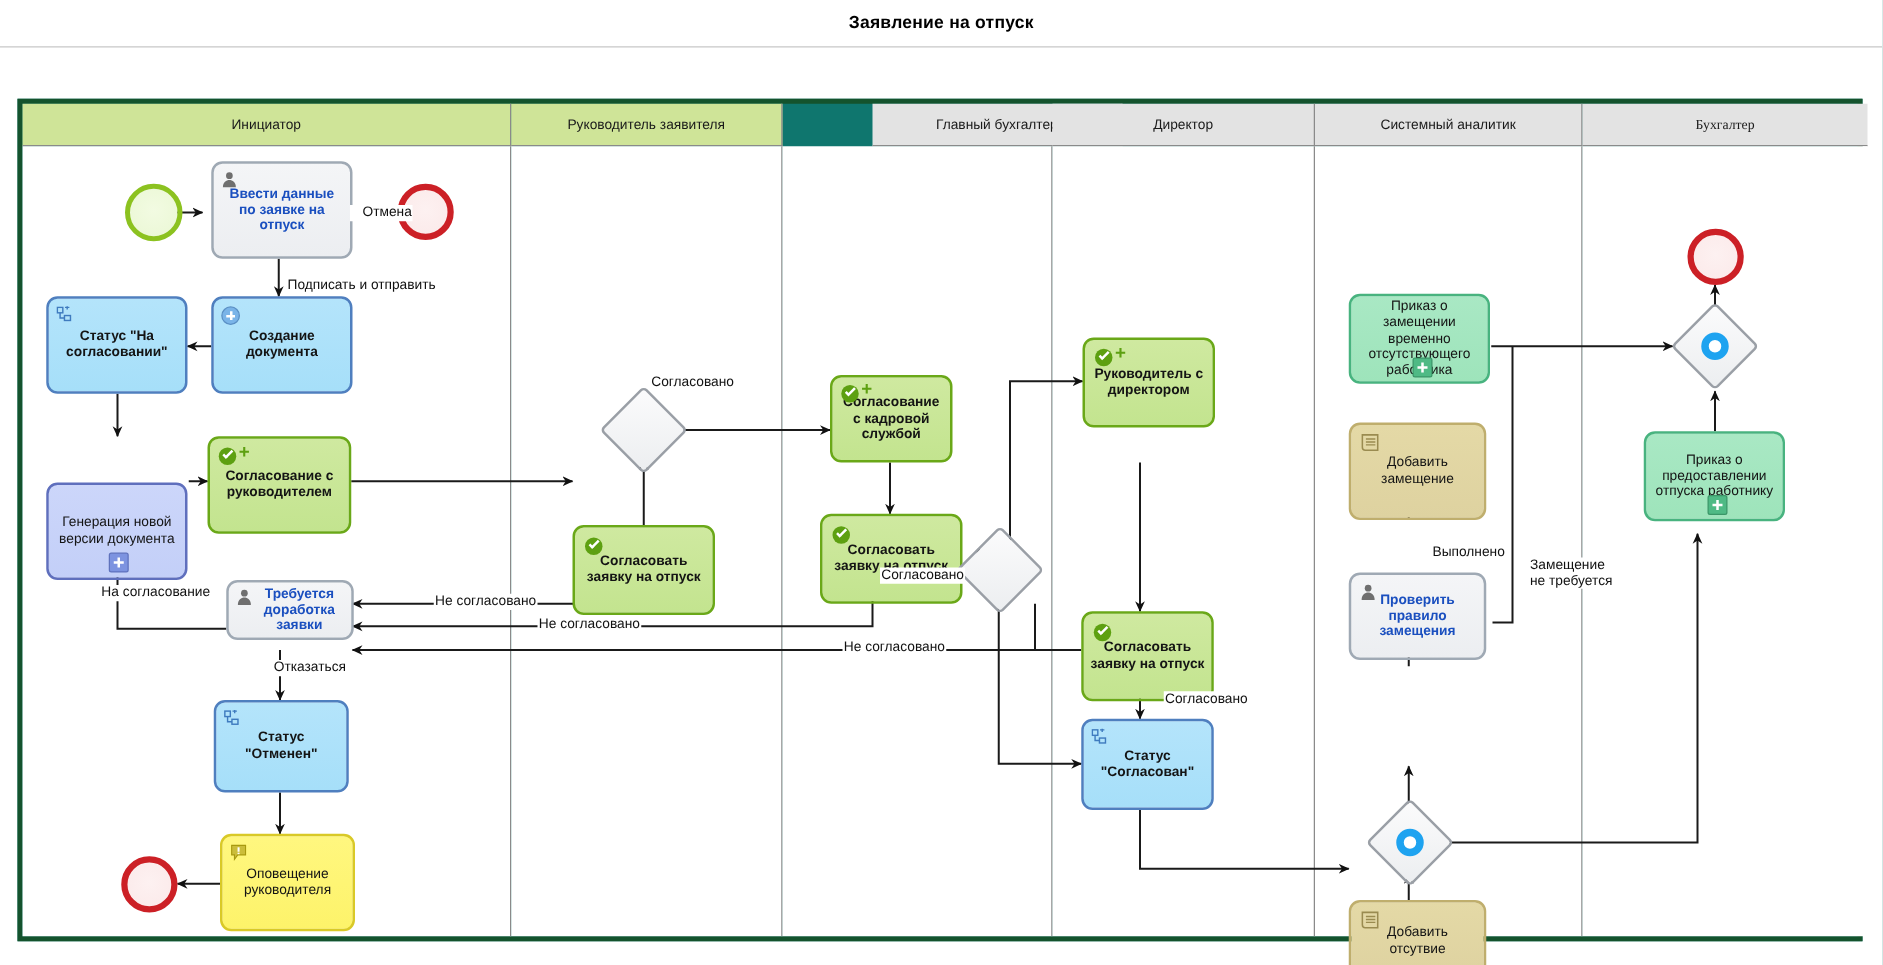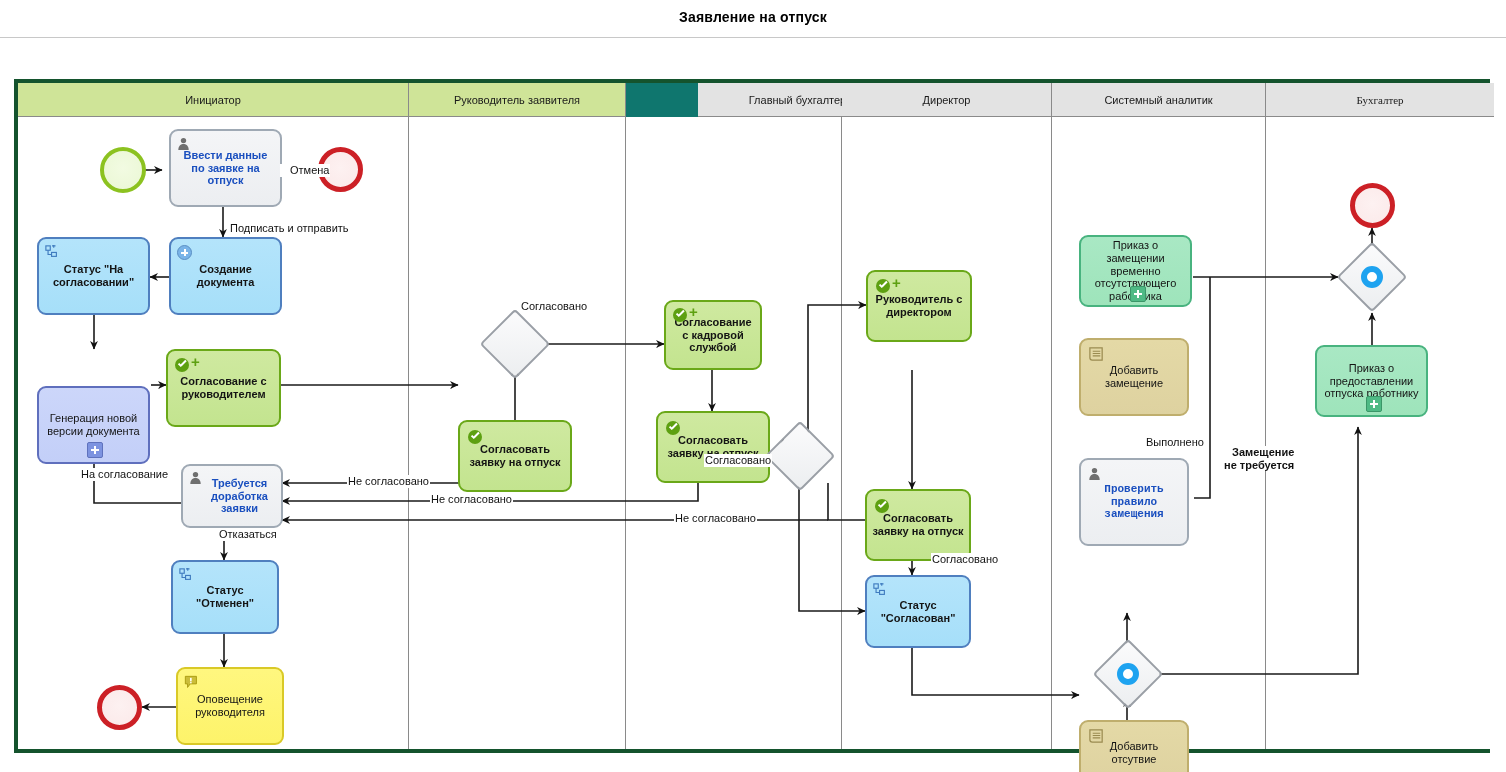--- a/index.html
+++ b/index.html
@@ -338,21 +338,21 @@
     <div class="elabel" style="left:211px;top:139px;">Подписать и отправить</div>
     <div class="elabel" style="left:502px;top:217px;">Согласовано</div>
     <div class="elabel" style="left:686px;top:371px;">Согласовано</div>
     <div class="elabel" style="left:913px;top:470px;">Согласовано</div>
     <div class="elabel" style="left:329px;top:392px;">Не согласовано</div>
     <div class="elabel" style="left:412px;top:410px;">Не согласовано</div>
     <div class="elabel" style="left:656px;top:429px;">Не согласовано</div>
     <div class="elabel" style="left:62px;top:385px;">На согласование</div>
     <div class="elabel" style="left:200px;top:445px;">Отказаться</div>
     <div class="elabel" style="left:1127px;top:353px;">Выполнено</div>
-    <div class="elabel" style="left:1205px;top:363px;text-align:right;font-weight:bold;">
+    <div class="elabel" style="left:1205px;top:363px;text-align:left;">
       <span>Замещение</span><br>
       <span>не требуется</span>
     </div>
 
     <div class="node event ev-start" style="left:82px;top:64px;width:46px;height:46px;"></div>
 
     <div class="node task t-grey" style="left:151px;top:46px;width:113px;height:78px;">
       <svg class="ic ic-user" style="left:6px;top:6px;" viewBox="0 0 16 16">
         <circle cx="8" cy="4.4" r="3.3" fill="#6f6f6f"></circle>
         <path d="M1.6 16 C1.6 10.6 5 8.6 8 8.6 C11 8.6 14.4 10.6 14.4 16 Z" fill="#6f6f6f"></path>
@@ -381,21 +381,21 @@
       <span class="lbl">Генерация новой версии документа</span>
       <span class="ic ic-sub-plus" style="left:48px;bottom:4px;"></span>
     </div>
 
     <div class="node task t-green" style="left:148px;top:266px;width:115px;height:78px;">
       <span class="ic ic-check" style="left:7px;top:7px;"></span>
       <span class="ic ic-plusmark" style="left:23px;top:6px;">+</span>
       <span class="lbl">Согласование с руководителем</span>
     </div>
 
-    <div class="node task t-grey" style="left:163px;top:381px;width:102px;height:64px;padding-left:20px;">
+    <div class="node task t-grey" style="left:163px;top:381px;width:102px;height:48px;padding-left:20px;">
       <svg class="ic ic-user" style="left:6px;top:5px;" viewBox="0 0 16 16">
         <circle cx="8" cy="4.4" r="3.3" fill="#6f6f6f"></circle>
         <path d="M1.6 16 C1.6 10.6 5 8.6 8 8.6 C11 8.6 14.4 10.6 14.4 16 Z" fill="#6f6f6f"></path>
       </svg>
       <span class="lbl">Требуется доработка заявки</span>
     </div>
 
     <div class="node task t-blue" style="left:153px;top:477px;width:108px;height:74px;">
       <svg class="ic" style="left:6px;top:6px;width:14px;height:14px;" viewBox="0 0 16 16">
         <rect x="1" y="1" width="5" height="5" fill="none" stroke="#3f7bbf" stroke-width="1.3"></rect>
@@ -468,21 +468,21 @@
     </div>
 
     <div class="node task t-khaki" style="left:1061px;top:255px;width:110px;height:78px;">
       <svg class="ic" style="left:7px;top:6px;width:17px;height:17px;" viewBox="0 0 18 18">
         <path d="M2 2 H15 V15 H4.5 A2.5 2.5 0 0 1 2 12.5 Z" fill="none" stroke="#9a8b50" stroke-width="1.3"></path>
         <path d="M5 5.5 H13 M5 8 H13 M5 10.5 H13" stroke="#9a8b50" stroke-width="1.2"></path>
       </svg>
       <span class="lbl">Добавить замещение</span>
     </div>
 
-    <div class="node task t-grey" style="left:1061px;top:375px;width:110px;height:88px;font-family:Liberation Mono, monospace;">
+    <div class="node task t-grey" style="left:1061px;top:375px;width:110px;height:70px;">
       <svg class="ic ic-user" style="left:7px;top:7px;" viewBox="0 0 16 16">
         <circle cx="8" cy="4.4" r="3.3" fill="#6f6f6f"></circle>
         <path d="M1.6 16 C1.6 10.6 5 8.6 8 8.6 C11 8.6 14.4 10.6 14.4 16 Z" fill="#6f6f6f"></path>
       </svg>
       <span class="lbl">Проверить правило замещения</span>
     </div>
 
     <div class="gw" style="left:1085px;top:566px;width:50px;height:50px;">
       <span class="diamond"></span>
       <span class="inner"></span>

